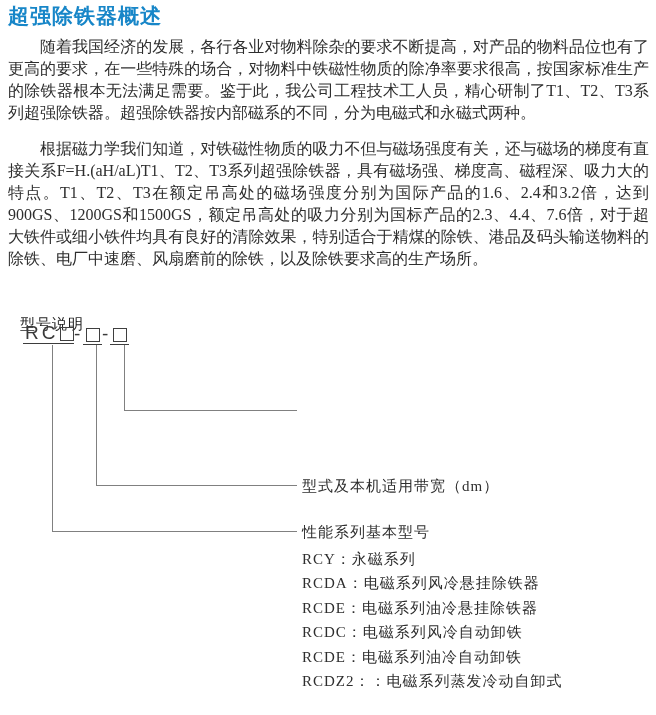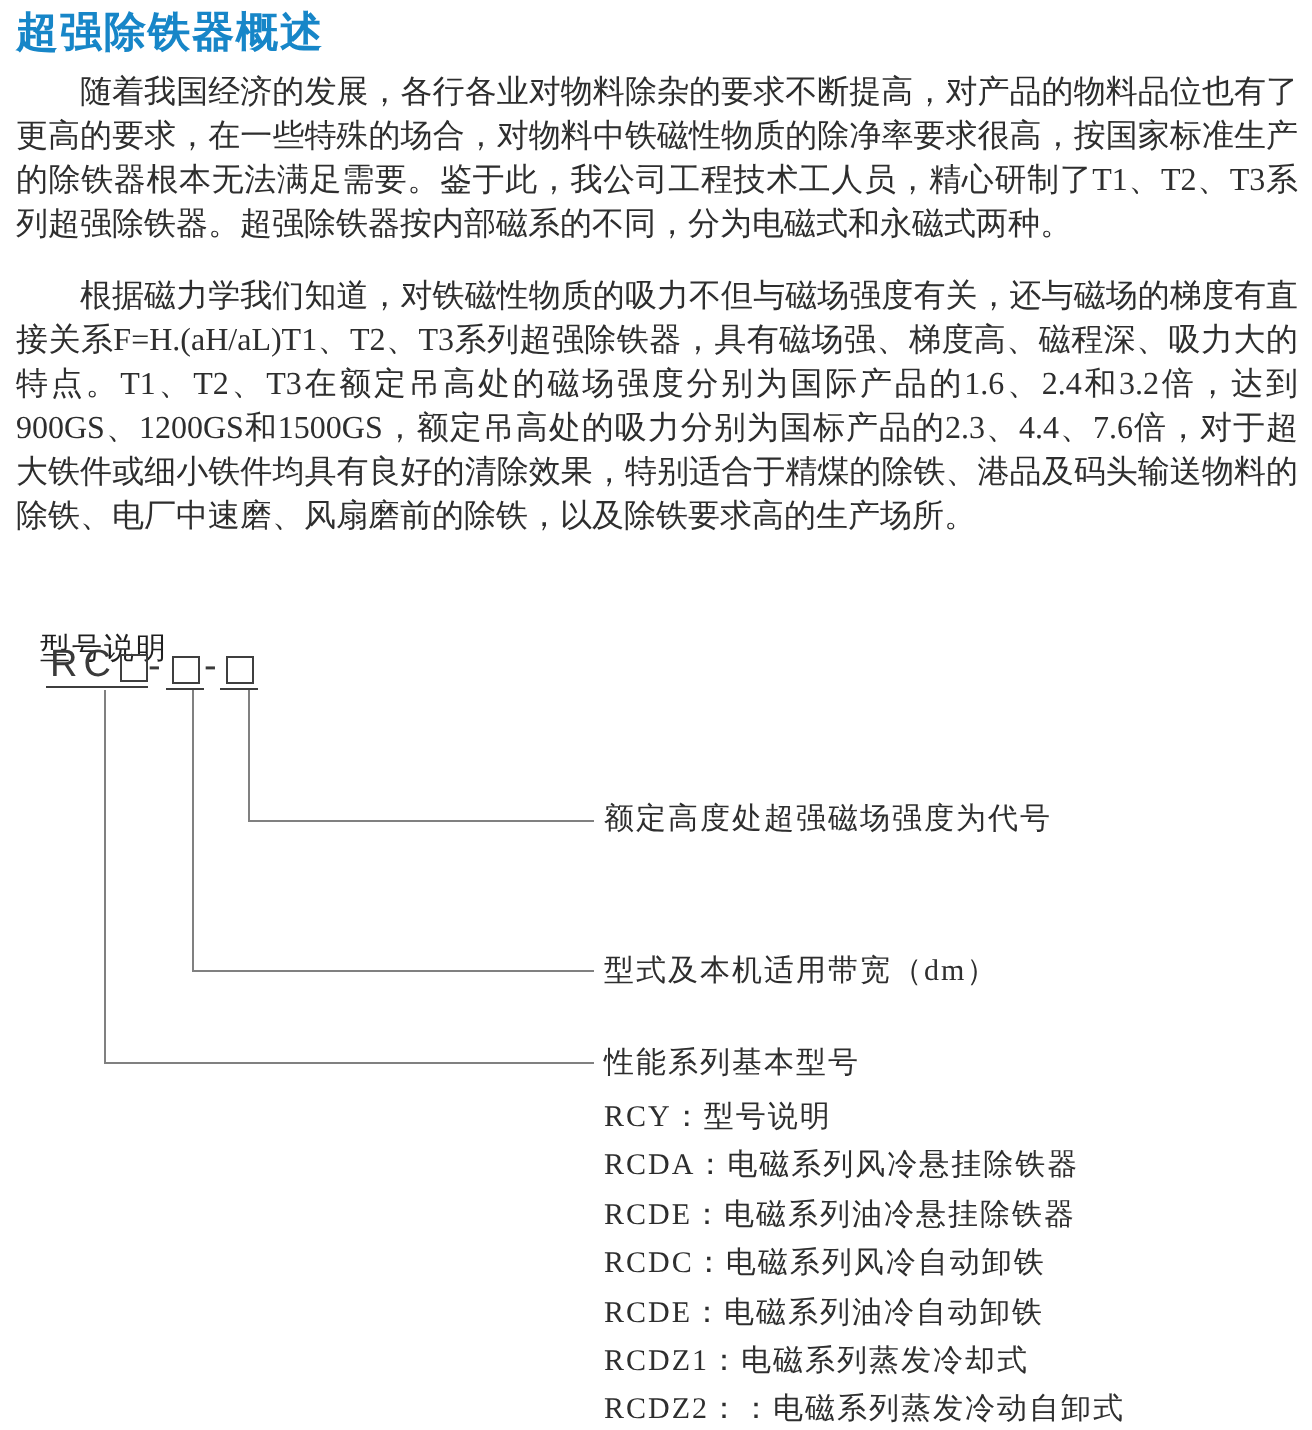--- a/index.html
+++ b/index.html
@@ -108,32 +108,30 @@
     <span class="code-grp grp-3">
       <span class="code-box"></span>
     </span>
   </div>
 
   <div class="connector conn-1"></div>
   <div class="connector conn-2"></div>
   <div class="connector conn-3"></div>
 
   <div class="callout callout-1">
-    <div>额定高度处超强磁场强度为代号</div>
   </div>
   <div class="callout callout-2">
     <div>型式及本机适用带宽（dm）</div>
   </div>
   <div class="callout callout-3">
     <div>性能系列基本型号</div>
   </div>
 
   <div class="series-list">
-    <div>RCY：型号说明</div>
+    <div>RCY：永磁系列</div>
     <div>RCDA：电磁系列风冷悬挂除铁器</div>
     <div>RCDE：电磁系列油冷悬挂除铁器</div>
     <div>RCDC：电磁系列风冷自动卸铁</div>
     <div>RCDE：电磁系列油冷自动卸铁</div>
-    <div>RCDZ1：电磁系列蒸发冷却式</div>
     <div>RCDZ2：：电磁系列蒸发冷动自卸式</div>
   </div>
 
 </div>
 
 </body></html>

